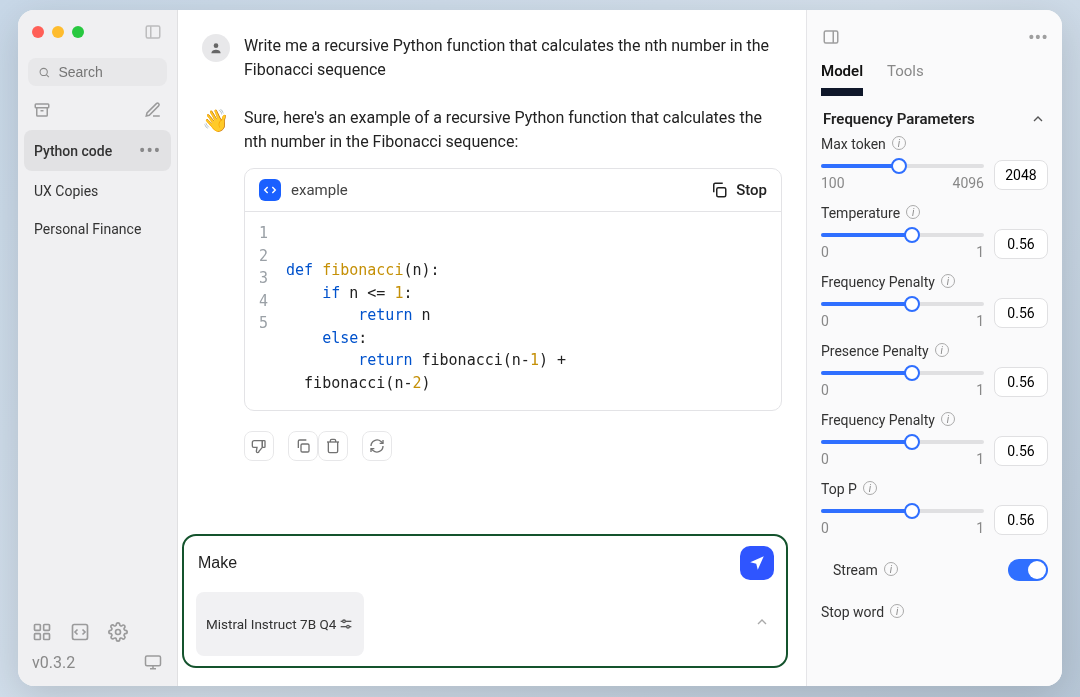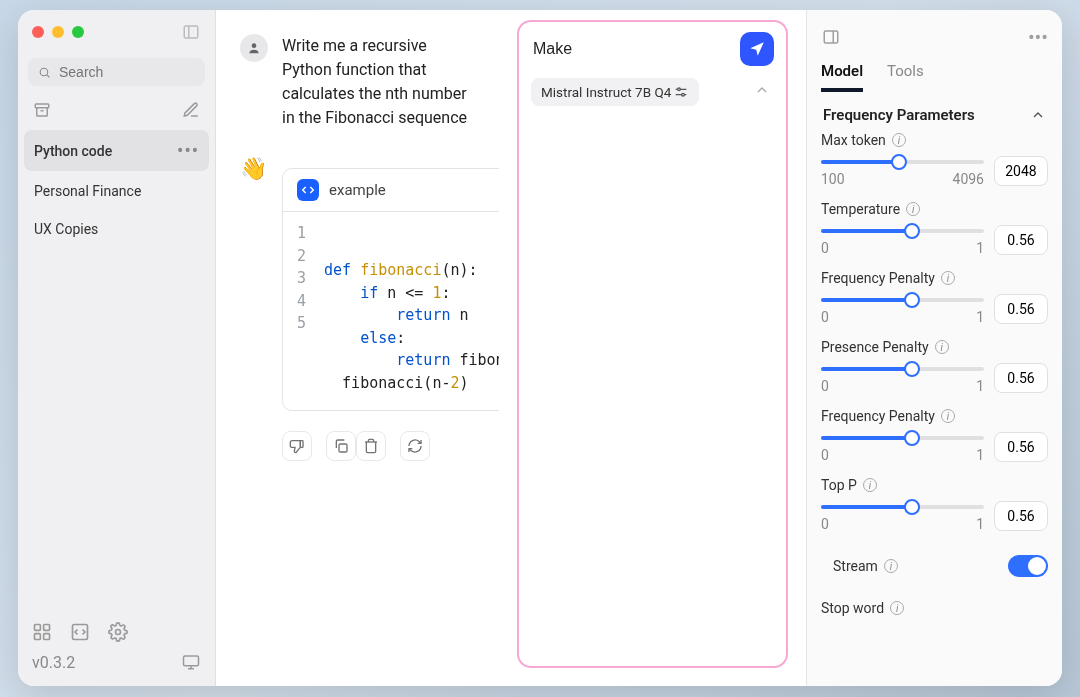--- a/index.html
+++ b/index.html
@@ -14,21 +14,21 @@
   margin-top: 10px;
   background: #f5f5f7;
   border-radius: 16px;
   box-shadow: 0 10px 40px rgba(0,0,0,0.15);
   display: flex;
   overflow: hidden;
   position: relative;
 }
 
 .sidebar {
-  width: 198px; height: 100%;
+  width: 160px; height: 100%;
   background: #f0f0f2;
   border-right: 1px solid #e0e0e2;
   display: flex; flex-direction: column;
 }
 .titlebar {
   height: 44px; display: flex; align-items: center; padding: 0 14px;
   justify-content: space-between;
 }
 .traffic { display: flex; gap: 8px; }
 .dot { width: 12px; height: 12px; border-radius: 50%; }
@@ -56,21 +56,21 @@
 .nav-item .dots { opacity:.5; font-size:18px; letter-spacing:1px;}
 .sidebar-footer {
   padding:10px 14px 14px 14px; display:flex; flex-direction:column; gap:10px;
 }
 .footer-icons { display:flex; gap:18px; }
 .footer-bottom { display:flex; justify-content:space-between; align-items:center;}
 .version { font-size:16px; color:#888; }
 
 
 .main {
-  flex:1; display:flex; background:#ffffff;
+  flex:1; display:flex; flex-direction:column; background:#ffffff;
   min-width:0;
 }
 .chat { flex:1; overflow:auto; padding:24px 24px 10px 24px; }
 .msg { display:flex; gap:14px; margin-bottom:24px; align-items:flex-start;}
 .avatar {
   width:28px; height:28px; border-radius:50%; background:#e8e8ea;
   display:flex; align-items:center; justify-content:center; font-size:15px; flex-shrink:0;
 }
 .avatar.bot { background:transparent; font-size:22px;}
 .msg-text { font-size:16px; line-height:1.5; color:#222; }
@@ -92,64 +92,64 @@
   font-size:15px; padding:10px 14px 16px 14px; line-height:1.5;
 }
 .lines { color:#9aa0a6; text-align:right; padding-right:18px; user-select:none;}
 .code { white-space:pre; color:#222;margin-top:37px;}
 .kw{color:#0052cc;} .fn{color:#c59007;} .nm{color:#c59007;} .op{color:#222;}
 .msg-actions { display:flex; justify-content:space-between; padding:6px 0 0 42px;}
 .action-group { display:flex; gap:14px;}
 .round-icon { width:30px; height:30px; border:1px solid #e0e0e2; border-radius:8px; display:flex; align-items:center; justify-content:center; cursor:pointer; opacity:.75;}
 
 .composer {
-  margin:10px 18px 18px 18px;
-  border:2px solid #f9a8d4; border-radius:14px; background:#fff;
+  margin:10px 18px 18px 4px;
+  border:2px solid #14532d; border-radius:14px; background:#fff;
   display:flex; flex-direction:column;
 }
 .composer-top { display:flex; align-items:center; padding:10px 12px 4px 14px;}
 .composer-top input {
   flex:1; border:none; outline:none; font-size:16px; color:#222;
 }
 .send-btn {
   width:34px; height:34px; border-radius:10px; background:#2f55ff;
   display:flex; align-items:center; justify-content:center; cursor:pointer;
 }
 .composer-bottom {
   display:flex; align-items:center; justify-content:space-between;
   padding:8px 12px 10px 12px;
 }
 .model-chip {
   display:flex; align-items:center; gap:2px;
-  background:#f1f1f3; border-radius:8px; padding:6px 10px;
+  background:#f1f1f3; border-radius:8px; padding:24px 10px;
   font-size:13.5px; color:#333;
 }
 .expand-caret { width:20px; height:20px; opacity:.5; cursor:pointer;}
 
 
 .rightpanel {
   width:256px; background:#fafafb; border-left:1px solid #e5e5e8;
   display:flex; flex-direction:column;
 }
 .rp-head {
   display:flex; justify-content:space-between; align-items:center;
   padding:10px 14px 0 14px; height:44px;
 }
 .rp-tabs {
   display:flex; gap:24px; padding:0 14px;
 }
 .rp-tab { font-size:15px; color:#888; padding:8px 0; cursor:pointer; }
-.rp-tab.active { color:#111; font-weight:600; border-bottom:4px solid #0f172a;}
+.rp-tab.active { color:#111; font-weight:600; border-bottom:8px solid #0f172a;}
 .rp-section-head {
   display:flex; justify-content:space-between; align-items:center;
   padding:14px 16px 8px 16px; font-size:15px; font-weight:600; color:#222;
 }
 .params { padding:0 14px 14px 14px; overflow:auto; flex:1;}
 .param { margin-bottom:14px; }
-.param-label { font-size:14px; color:#333; display:flex; align-items:center; gap:6px; margin-bottom:6px;}
+.param-label { font-size:14px; color:#333; display:flex; gap:6px; margin-bottom:6px;}
 .info-i {
   width:14px; height:14px; border-radius:50%; border:1px solid #aaa;
   display:inline-flex; align-items:center; justify-content:center;
   font-size:10px; color:#888; font-style:italic;
 }
 .param-row { display:flex; align-items:center; gap:10px;}
 .slider-col { flex:1; display:flex; flex-direction:column; gap:1px;}
 .slider {
   position:relative; height:16px; display:flex; align-items:center;
 }
@@ -215,24 +215,24 @@
             <path d="M16.5 3.5a2.1 2.1 0 0 1 3 3L7 19l-4 1 1-4Z"></path>
           </svg>
       </span>
     </div>
     <div class="nav-list">
       <div class="nav-item active">
         <span>Python code</span>
         <span class="dots">•••</span>
       </div>
       <div class="nav-item">
+        <span>UX Copies</span>
+      </div>
+      <div class="nav-item">
         <span>Personal Finance</span>
-      </div>
-      <div class="nav-item">
-        <span>UX Copies</span>
       </div>
     </div>
     <div class="sidebar-footer">
       <div class="footer-icons">
         <span class="icon-btn">
           <svg width="20" height="20" viewBox="0 0 24 24" fill="none" stroke="#555" stroke-width="2">
               <rect x="3" y="3" width="7" height="7" rx="1"></rect>
               <rect x="14" y="3" width="7" height="7" rx="1"></rect>
               <rect x="3" y="14" width="7" height="7" rx="1"></rect>
               <rect x="14" y="14" width="7" height="7" rx="1"></rect>
@@ -274,20 +274,21 @@
               <path d="M4 21c0-4 4-6 8-6s8 2 8 6Z"></path>
             </svg>
         </div>
         <div class="msg-text">Write me a recursive Python function that calculates the nth number in the Fibonacci sequence</div>
       </div>
 
       <div class="msg" style="flex-direction:column;">
         <div style="display:flex; gap:14px; align-items:flex-start;">
           <div class="avatar bot">👋</div>
           <div style="flex:1;">
+            <div class="msg-text">Sure, here's an example of a recursive Python function that calculates the nth number in the Fibonacci sequence:</div>
             <div class="codeblock">
               <div class="code-head">
                 <div class="code-lang">
                   <span class="lang-icon">
                     <svg width="14" height="14" viewBox="0 0 24 24" fill="none" stroke="#fff" stroke-width="2.5">
                         <polyline points="8 7 3 12 8 17"></polyline>
                         <polyline points="16 7 21 12 16 17"></polyline>
                       </svg>
                   </span>
                   <span>example</span>

